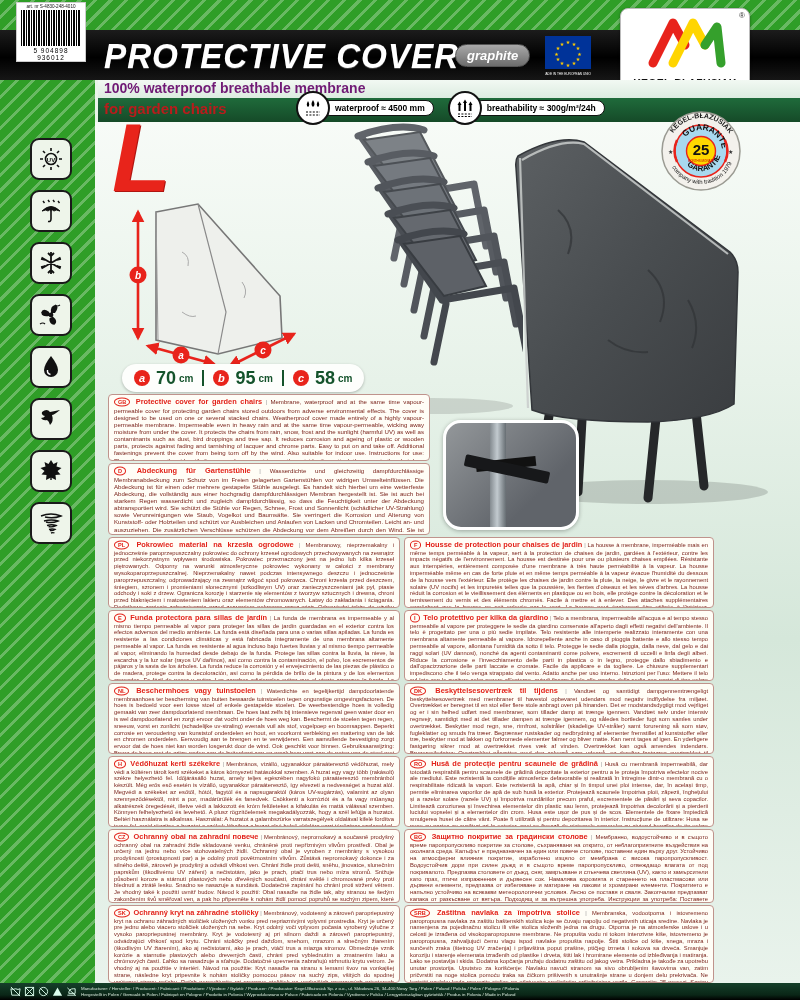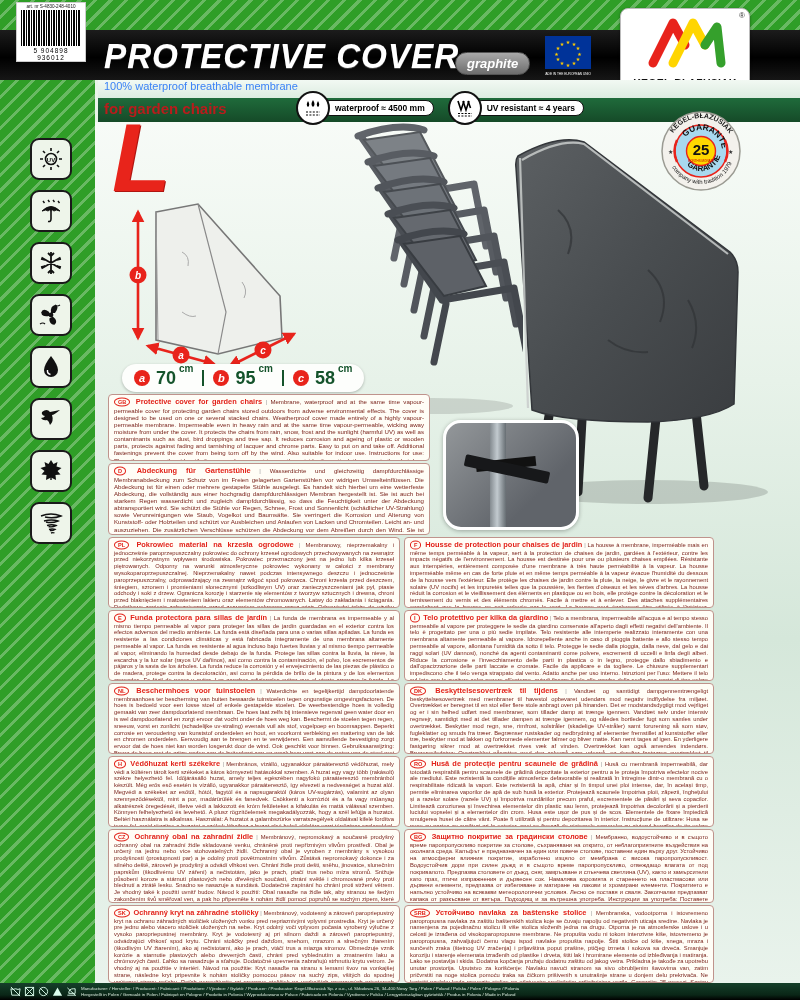--- a/index.html
+++ b/index.html
@@ -4,48 +4,48 @@
 <style>
   html,body{margin:0;padding:0;}
   body{font-family:"Liberation Sans",sans-serif;background:#fff;}
   .page{position:relative;width:800px;height:1000px;overflow:hidden;background:#fff;}
   .abs{position:absolute;}
   .stripes{background:#2f9e27;background-image:repeating-linear-gradient(135deg,rgba(255,255,255,.28) 0 3px,rgba(255,255,255,0) 3px 11px);}
   
   .top-band{left:0;top:0;width:800px;height:30px;}
   .black-band{left:0;top:30px;width:800px;height:50px;background:linear-gradient(180deg,#1c1c1c,#000 55%,#161616);}
   .title{left:104px;top:36px;color:#fff;font-weight:900;font-style:italic;font-size:35px;letter-spacing:1px;transform:scaleX(.95);transform-origin:left;text-shadow:0 1px 0 #444;}
-  .graphite-pill{left:455px;top:52px;background:linear-gradient(180deg,#a9a9a9,#6d6d6d);color:#fff;font-style:italic;font-weight:700;font-size:13px;padding:3px 11px;border-radius:13px;border:1px solid #555;}
+  .graphite-pill{left:455px;top:44px;background:linear-gradient(180deg,#a9a9a9,#6d6d6d);color:#fff;font-style:italic;font-weight:700;font-size:13px;padding:3px 11px;border-radius:13px;border:1px solid #555;}
   .eu{left:545px;top:36px;width:46px;height:42px;}
   .logo-card{left:620px;top:8px;width:128px;height:88px;background:#fff;border:1px solid #bbb;border-radius:8px;box-shadow:0 1px 3px rgba(0,0,0,.4);text-align:center;}
   .logo-brand{font-size:10.5px;font-weight:900;color:#111;letter-spacing:.2px;margin-top:2px;}
   .logo-reg{position:absolute;right:4px;top:2px;font-size:8px;color:#333;}
   .barcode-card{left:16px;top:2px;width:64px;height:56px;background:#fff;border:1px solid #ccc;padding:1px 2px;z-index:5;}
   .artnr{font-size:4.6px;color:#111;text-align:center;}
   .bars{height:36px;margin:1px 2px;background:repeating-linear-gradient(90deg,#000 0 1px,#fff 1px 2px,#000 2px 4px,#fff 4px 5px);}
   .bars-num{font-size:6.5px;color:#000;text-align:center;letter-spacing:1px;}
   .membrane-band{left:0;top:80px;width:800px;height:18px;background:linear-gradient(180deg,#f2f9f3,#dcece0);}
-  .membrane-text{left:104px;top:80px;font-size:11px;font-weight:400;color:#3b82f6;}
+  .membrane-text{left:104px;top:80px;font-size:14px;font-weight:700;color:#701a75;}
   .green-band{left:0;top:98px;width:800px;height:24px;background:linear-gradient(180deg,#1f6b3b,#154a28);}
   .for-chairs{left:104px;top:100px;color:#b91c1c;font-weight:800;font-size:15px;}
   .spec-row{left:296px;top:88px;width:470px;height:40px;display:flex;align-items:center;gap:14px;}
   .spec{display:flex;align-items:center;}
   .spec-circle{width:30px;height:30px;border-radius:50%;background:#fff;border:2px solid #111;display:flex;align-items:center;justify-content:center;z-index:2;}
   .spec-pill{margin-left:-8px;background:#fff;border:1.5px solid #111;border-radius:10px;font-size:8.5px;font-weight:700;color:#000;padding:2px 8px 2px 12px;white-space:nowrap;}
   
   .sidebar{left:0;top:80px;width:95px;height:906px;border-right:3px solid #eaf4ea;}
   .side-icon{left:30px;width:38px;height:38px;background:#eef5ea;border:2px solid #1a1a1a;border-radius:9px;display:flex;align-items:center;justify-content:center;}
   
   .main-bg{left:95px;top:122px;width:705px;height:861px;background:linear-gradient(180deg,#f7fbf7 0%,#e7f2e9 30%,#d5e7da 60%,#e9f3ec 100%);}
   .size-letter{left:112px;top:110px;font-size:96px;font-weight:900;font-style:italic;color:#e8241b;line-height:1;text-shadow:1px 1px 0 #b01510;}
   .cat-pill{left:172px;top:160px;background:linear-gradient(180deg,#2a2a2a,#000);border:2px solid #9a9a9a;border-radius:14px;color:#f8f4d8;font-weight:800;font-style:italic;font-size:16px;padding:3px 16px;box-shadow:0 1px 2px rgba(0,0,0,.5);}
   .dims-pill{left:122px;top:364px;height:28px;background:#fdfefc;border-radius:15px;box-shadow:0 1px 3px rgba(0,0,0,.25);display:flex;align-items:center;padding:0 12px;gap:6px;}
   .dim-key{width:16px;height:16px;border-radius:50%;background:#e8241b;color:#fff;font-weight:800;font-style:italic;font-size:11px;display:flex;align-items:center;justify-content:center;}
   .dim-val{font-size:18px;font-weight:800;color:#14532b;line-height:1;text-align:right;}
-  .dim-unit{font-size:10px;font-weight:700;color:#14532b;margin-left:-3px;align-self:flex-end;padding-bottom:18px;}
+  .dim-unit{font-size:10px;font-weight:700;color:#14532b;margin-left:-3px;align-self:flex-end;padding-bottom:8px;}
   .dim-sep{width:2px;height:16px;background:#14532b;margin:0 3px;}
   .velcro-inset{left:443px;top:420px;width:130px;height:104px;border-radius:18px;border:3px solid #fff;background:linear-gradient(135deg,#93979a,#60646a 70%);box-shadow:0 1px 4px rgba(0,0,0,.3);overflow:hidden;}
   .velcro-bar{position:absolute;left:44px;top:0;width:16px;height:104px;background:linear-gradient(90deg,#7e8florida 0,#b9c1c6 40%,#6c7378);background:linear-gradient(90deg,#848b90,#c2cacf 45%,#666d72);}
   .velcro-strap{position:absolute;left:18px;top:40px;width:86px;height:12px;background:#17181a;transform:rotate(12deg);border-radius:2px;}
   .velcro-strap2{position:absolute;left:30px;top:36px;width:60px;height:10px;background:#111;transform:rotate(-6deg);}
   
   .lang-block{background:#fffdf6;border:1px solid #bf938c;border-radius:4px;padding:3px 5px;box-sizing:border-box;overflow:hidden;color:#7a241c;font-size:5.8px;line-height:1.17;text-align:justify;}
   .lang-block.big{font-size:6.1px;}
   .lang-code{display:inline-block;border:1px solid #e2231a;border-radius:50%;color:#e2231a;font-weight:800;font-size:5.6px;padding:0 3px;margin-right:2px;transform:translateY(-.5px);}
   .lang-title{color:#e2231a;font-weight:800;font-size:7.4px;}
@@ -120,29 +120,32 @@
               <path d="M16,4 q2.5,4 0,6 q-2.5,-2 0,-6z"></path>
             </g>
             <path d="M4,15 h14 M4,18 h14" stroke="#000" stroke-width="1.2" stroke-dasharray="2 1.4"></path>
           </svg>
       </div>
       <div class="spec-pill">waterproof ≈ 4500 mm</div>
     </div>
     <div class="spec">
       <div class="spec-circle">
         <svg width="22" height="22" viewBox="0 0 22 22">
-            <g stroke="#000" stroke-width="1.6" fill="none">
-              <path d="M4,4 l3,9 l3,-9"></path>
-              <path d="M9,4 l3,9 l3,-9"></path>
-              <path d="M14,4 l2.5,7"></path>
+            <g stroke="#000" stroke-width="2" fill="#000">
+              <path d="M5.5,14 V7"></path>
+              <path d="M11,14 V5"></path>
+              <path d="M16.5,14 V7"></path>
+              <path d="M5.5,4.5 l-2,3.5 h4z" stroke-width="0"></path>
+              <path d="M11,2.5 l-2,3.5 h4z" stroke-width="0"></path>
+              <path d="M16.5,4.5 l-2,3.5 h4z" stroke-width="0"></path>
             </g>
-            <path d="M4,16.5 h14 M4,19 h14" stroke="#000" stroke-width="1.2" stroke-dasharray="2 1.4"></path>
+            <path d="M4,17 h14 M4,19.5 h14" stroke="#000" stroke-width="1.2" stroke-dasharray="2 1.4"></path>
           </svg>
       </div>
-      <div class="spec-pill">UV resistant ≈ 4 years</div>
+      <div class="spec-pill">breathability ≈ 300g/m²/24h</div>
     </div>
   </div>
 
   <div class="abs sidebar stripes"></div>
   <div class="abs side-icon" style="top:138px;">
     <svg width="26" height="26" viewBox="0 0 26 26">
         <g stroke="#111" stroke-width="1.6" fill="none">
           <circle cx="13" cy="13" r="5.5"></circle>
           <path d="M13,2 v3 M13,21 v3 M2,13 h3 M21,13 h3 M5,5 l2,2 M19,19 l2,2 M21,5 l-2,2 M7,19 l-2,2"></path>
         </g>
@@ -356,56 +359,56 @@
     <span class="lang-title">Funda protectora para sillas de jardín</span>
     <span class="lang-sep"> | </span><span class="lang-body">La funda de membrana es impermeable y al mismo tiempo permeable al vapor para proteger las sillas de jardín guardadas en el exterior contra los efectos adversos del medio ambiente. La funda está diseñada para una o varias sillas apiladas. La funda es resistente a las condiciones climáticas y está fabricada íntegramente de una membrana altamente permeable al vapor. La funda es resistente al agua incluso bajo fuertes lluvias y al mismo tiempo permeable al vapor, eliminando la humedad desde debajo de la funda. Protege las sillas contra la lluvia, la nieve, la escarcha y la luz solar (rayos UV dañinos), así como contra la contaminación, el polvo, los excrementos de pájaros y la savia de los árboles. La funda reduce la corrosión y el envejecimiento de las piezas de plástico o de madera, protege contra la decoloración, así como la pérdida de brillo de la pintura y de los elementos cromados. Es fácil de poner y quitar. Los ganchos adicionales evitan que el viento arranque la funda. La funda también es adecuada para su uso en interiores. Instrucciones de uso: Coloque la funda con el lado con costuras de color gris hacia fuera y luego fíjela a las patas de la silla usando las correas de velcro cosidas en la parte interior e inferior de la funda. No utilice la funda durante el transporte de la silla en portaequipajes exteriores del vehículo. Garantía: 25 meses. Composición del material de la funda: polipropileno (PP).</span>
   </div>
     <div class="abs lang-block" style="left: 404px; top: 610px; width: 310px; height: 71px;">
     <span class="lang-code">I</span>
     <span class="lang-title">Telo protettivo per kilka da giardino</span>
     <span class="lang-sep"> | </span><span class="lang-body">Telo a membrana, impermeabile all'acqua e al tempo stesso permeabile al vapore per proteggere le sedie da giardino conservate all'aperto dagli effetti negativi dell'ambiente. Il telo è progettato per una o più sedie impilate. Telo resistente alle intemperie realizzato interamente con una membrana altamente permeabile al vapore. Idrorepellente anche in caso di pioggia battente e allo stesso tempo permeabile al vapore, allontana l'umidità da sotto il telo. Protegge le sedie dalla pioggia, dalla neve, dal gelo e dai raggi solari (UV dannosi), nonché da agenti contaminanti come polvere, escrementi di uccelli e linfa degli alberi. Riduce la corrosione e l'invecchiamento delle parti in plastica o in legno, protegge dallo sbiadimento e dall'opacizzazione delle parti laccate e cromate. Facile da applicare e da togliere. Le chiusure supplementari impediscono che il telo venga strappato dal vento. Adatto anche per uso interno. Istruzioni per l'uso: Mettere il telo sul lato con le cuciture color cenere all'esterno, quindi fissare il telo alle gambe della sedia con nastri di tipo velcro cuciti nella parte interna inferiore del telo. Non utilizzare il telo quando si trasportano le sedie su portapacchi esterni scoperti di veicoli. Garanzia: 25 mesi. Composizione del materiale: polipropilene (PP).</span>
   </div>
     <div class="abs lang-block" style="left: 108px; top: 683px; width: 292px; height: 71px;">
     <span class="lang-code">NL</span>
-    <span class="lang-title">Beschermhoes voor tuinstoelen</span>
+    <span class="lang-title">Beschermhoes vagy tuinstoelen</span>
     <span class="lang-sep"> | </span><span class="lang-body">Waterdichte en tegelijkertijd dampdoorlatende membraanhoes ter bescherming van buiten bewaarde tuinstoelen tegen ongunstige omgevingsfactoren. De hoes is bedoeld voor een losse stoel of enkele gestapelde stoelen. De weerbestendige hoes is volledig gemaakt van zeer dampdoorlatend membraan. De hoes laat zelfs bij intensieve regenval geen water door en is wel dampdoorlatend en zorgt ervoor dat vocht onder de hoes weg kan. Beschermt de stoelen tegen regen, sneeuw, vorst en zonlicht (schadelijke uv-straling) evenals vuil als stof, vogelpoep en boomsappen. Beperkt corrosie en veroudering van kunststof onderdelen en hout, en voorkomt verbleking en mattering van de lak en chromen onderdelen. Eenvoudig aan te brengen en te verwijderen. Een aanvullende bevestiging zorgt ervoor dat de hoes niet kan worden losgerukt door de wind. Ook geschikt voor binnen. Gebruiksaanwijzing: Breng de hoes met de grijze naden aan de buitenkant aan en maak hem vast aan de poten van de stoel met het klittenband onderaan de binnenkant van de hoes. Gebruik de hoes niet tijdens het transport van de stoelen in open bagageruimten van voertuigen. Garantie: 25 maanden. Materiaal hoes: polypropyleen (PP).</span>
   </div>
     <div class="abs lang-block" style="left: 404px; top: 683px; width: 310px; height: 71px;">
     <span class="lang-code">DK</span>
     <span class="lang-title">Beskyttelsesovertræk til tijdens</span>
     <span class="lang-sep"> | </span><span class="lang-body">Vandtæt og samtidigt dampgennemtrængeligt beskyttelsesovertræk med membraner til havestol opbevaret udendørs mod negativ indflydelse fra miljøet. Overtrækket er beregnet til en stol eller flere stole anbragt oven på hinanden. Det er modstandsdygtigt mod vejrliget og er i sin helhed udført med membraner, som tillader damp at trænge igennem. Vandtæt selv under intensiv regnvejr, samtidigt med at det tillader dampen at trænge igennem, og således bortleder fugt som samles under overtrækket. Beskytter mod regn, sne, rimfrost, solstråler (skadelige UV-stråler) samt forurening så som støv, fugleklatter og smuds fra træer. Begrænser rustskader og nedbrydning af elementer fremstillet af kunststoffer eller træ, beskytter mod at lakken og forkromede elementer falmer og bliver matte. Kan nemt tages af igen. En yderligere fastgøring sikrer mod at overtrækket rives væk af vinden. Overtrækket kan også anvendes indendørs. Brugervejledning: Overtrækket påsættes med den askegrå søm udenpå, og derefter fastgøres overtrækket til stolens ben ved hjælp af velcroremmene påsyet i overtrækkets nederste indvendige side. Brug ikke overtrækket, når du transporterer stole på åbne lad i køretøjer. Garanti: 25 måneder. Sammensætningen af overtrækkets materiale: polypropylen (PP).</span>
   </div>
     <div class="abs lang-block" style="left: 108px; top: 756px; width: 292px; height: 71px;">
     <span class="lang-code">H</span>
     <span class="lang-title">Védőhuzat kerti székekre</span>
     <span class="lang-sep"> | </span><span class="lang-body">Membrános, vízálló, ugyanakkor páraáteresztő védőhuzat, mely védi a kültéren tárolt kerti székeket a káros környezeti hatásokkal szemben. A huzat egy vagy több (rakásolt) székre helyezhető fel. Időjárásálló huzat, amely teljes egészében nagyfokú páraáteresztő membránból készült. Még erős eső esetén is vízálló, ugyanakkor páraáteresztő, így elvezeti a nedvességet a huzat alól. Megvédi a székeket az esőtől, hótól, fagytól és a napsugaraktól (káros UV-sugárzás), valamint az olyan szennyeződésektől, mint a por, madárürülék és fanedvek. Csökkenti a korróziót és a fa vagy műanyag alkatrészek öregedését, illetve védi a lakkozott és króm felületeket a kifakulás és mattá válással szemben. Könnyen felhelyezhető és levehető. A plusz rögzítőelemek megakadályozzák, hogy a szél lefújja a huzatot. Beltéri használatra is alkalmas. Használat: A huzatot a galambszürke varratszegélyek oldalával kifelé fordítva tegye fel, majd rögzítse a huzatot a székek lábaihoz a huzat alsó belső oldalára varrt tépőzáras szalagokkal. Ne használja a huzatot, ha a székeket a jármű külső csomagtartóján szállítja. Jótállási idő: 25 hónap. A huzat anyaga: polipropilén (PP).</span>
   </div>
     <div class="abs lang-block" style="left: 404px; top: 756px; width: 310px; height: 71px;">
     <span class="lang-code">RO</span>
     <span class="lang-title">Husă de protecție pentru scaunele de grădină</span>
     <span class="lang-sep"> | </span><span class="lang-body">Husă cu membrană impermeabilă, dar totodată respirabilă pentru scaunele de grădină depozitate la exterior pentru a le proteja împotriva efectelor nocive ale mediului. Este rezistentă la condițiile atmosferice defavorabile și realizată în întregime dintr-o membrană cu o respirabilitate ridicată la vapori. Este rezistentă la apă, chiar și în timpul unei ploi intense, dar, în același timp, permite eliminarea vaporilor de apă de sub husă la exterior. Protejează scaunele împotriva ploii, zăpezii, înghețului și a razelor solare (razele UV) și împotriva murdăriilor precum praful, excrementele de păsări și seva copacilor. Limitează coroziunea și învechirea elementelor din plastic sau lemn, protejează împotriva decolorării și a pierderii luciului vopselei și a elementelor din crom. Husa este ușor de pus și de scos. Elementele de fixare împiedică smulgerea husei de către vânt. Poate fi utilizată și pentru depozitarea în interior. Instrucțiune de utilizare: Husa se pune cu partea cu cusături gri la exterior, apoi se fixează de picioarele scaunelor cu ajutorul benzilor de tip velcro cusute în partea inferioară pe interiorul husei. Nu utilizați husa în timpul transportului scaunelor pe portbagajele exterioare descoperite ale vehiculelor. Garanție: 25 de luni. Componența materialului husei: polipropilenă (PP).</span>
   </div>
     <div class="abs lang-block" style="left: 108px; top: 829px; width: 292px; height: 74px;">
     <span class="lang-code">CZ</span>
-    <span class="lang-title">Ochranný obal na zahradní židle</span>
+    <span class="lang-title">Ochranný obal na zahradní повече</span>
     <span class="lang-sep"> | </span><span class="lang-body">Membránový, nepromokavý a současně prodyšný ochranný obal na zahradní židle skladované venku, chráněné proti nepříznivým vlivům prostředí. Obal je určený na jednu nebo více stohovatelných židlí. Ochranný obal je vyroben z membrány s vysokou prodyšností (prostupností par) a je odolný proti povětrnostním vlivům. Zůstává nepromokavý dokonce i za silného deště, zároveň je prodyšný a odvádí vlhkost ven. Chrání židle proti dešti, sněhu, jinovatce, slunečním paprskům (škodlivému UV záření) a nečistotám, jako je prach, ptačí trus nebo míza stromů. Snižuje působení koroze a stárnutí plastových nebo dřevěných součástí, chrání světlé i chromované prvky proti blednutí a ztrátě lesku. Snadno se nasazuje a sundává. Dodatečné zapínání ho chrání proti stržení větrem. Je vhodný také k použití uvnitř budov. Návod k použití: Obal nasaďte na židle tak, aby stranou se šedým zakončením švů směřoval ven, a pak ho připevněte k nohám židlí pomocí popruhů se suchým zipem, které jsou všité v dolní části obalu na jeho vnitřní straně. Ochranný obal nepoužívejte při přepravě židlí na nekrytých korbách vozidel. Záruka: 25 měsíců. Složení výrobku: polypropylen (PP).</span>
   </div>
     <div class="abs lang-block" style="left: 404px; top: 829px; width: 310px; height: 74px;">
     <span class="lang-code">BG</span>
     <span class="lang-title">Защитно покритие за градински столове</span>
     <span class="lang-sep"> | </span><span class="lang-body">Мембранно, водоустойчиво и в същото време паропропускливо покритие за столове, съхранявани на открито, от неблагоприятните въздействия на околната среда. Калъфът е предназначен за един или повече столове, поставени един върху друг. Устойчиво на атмосферни влияния покритие, изработено изцяло от мембрана с висока паропропускливост. Водоустойчив дори при силен дъжд и в същото време паропропускливо, отвеждащо влагата от под покривалото. Предпазва столовете от дъжд, сняг, замръзване и слънчева светлина (UV), както и замърсители като прах, птичи изпражнения и дървесен сок. Намалява корозията и стареенето на пластмасови или дървени елементи, предпазва от избеляване и матиране на лакови и хромирани елементи. Покритието е напълно устойчиво на всякакви метеорологични условия. Лесно се поставя и сваля. Закопчалки предпазват капака от разкъсване от вятъра. Подходящ и за вътрешна употреба. Инструкции за употреба: Поставете калъфа със страната със сиви шевове навън и след това прикрепете калъфа към краката на стола с помощта на велкро ленти, зашити в долната, вътрешна страна на калъфа. Не използвайте покривалото, когато транспортирате столове върху отворените багажници на външни превозни средства. Гаранция: 25 месеца. Състав на покриващия материал: полипропилен (PP).</span>
   </div>
     <div class="abs lang-block" style="left: 108px; top: 905px; width: 292px; height: 78px;">
     <span class="lang-code">SK</span>
     <span class="lang-title">Ochranný kryt na záhradné stoličky</span>
     <span class="lang-sep"> | </span><span class="lang-body">Membránový, vodotesný a zároveň paropriepustný kryt na ochranu záhradných stoličiek uložených vonku pred nepriaznivými vplyvmi prostredia. Kryt je určený pre jednu alebo viacero stoličiek uložených na sebe. Kryt odolný voči vplyvom počasia vyrobený výlučne z vysoko paropriepustnej membrány. Kryt je vodotesný aj pri silnom daždi a zároveň paropriepustný, odvádzajúci vlhkosť spod krytu. Chráni stoličky pred dažďom, snehom, mrazom a slnečným žiarením (škodlivým UV žiarením), ako aj nečistotami, ako je prach, vtáčí trus a miazga stromov. Obmedzuje vznik korózie a starnutie plastových alebo drevených častí, chráni pred vyblednutím a zmatnením laku a chrómových častí. Ľahko sa nasadzuje a sťahuje. Dodatočné upevnenia zabraňujú strhnutiu krytu vetrom. Je vhodný aj na použitie v interiéri. Návod na použitie: Kryt nasaďte na stranu s lemami švov na vonkajšej strane, následne kryt pripevnite k nohám stoličky pomocou pásov na suchý zips, všitých do spodnej vnútornej strany poťahu. Poťah nepoužívajte pri preprave stoličiek na vonkajších prepravných priestoroch vozidla. Záruka: 25 mesiacov. Materiálové zloženie krytu: polypropylén (PP).</span>
   </div>
     <div class="abs lang-block" style="left: 404px; top: 905px; width: 310px; height: 78px;">
     <span class="lang-code">SRB</span>
-    <span class="lang-title">Устойчиво navlaka za baštenske stolice</span>
+    <span class="lang-title">Zaštitna navlaka za împotriva stolice</span>
     <span class="lang-sep"> | </span><span class="lang-body">Membranska, vodootporna i istovremeno paropropusna navlaka za zaštitu baštenskih stolica koje se čuvaju napolju od negativnih uticaja sredine. Navlaka je namenjena za pojedinačnu stolicu ili više stolica složenih jedna na drugu. Otporna je na atmosferske uslove i u celosti je izrađena od visokoparopropusne membrane. Ne propušta vodu ni tokom intenzivne kiše, istovremeno je paropropusna, zahvaljujući čemu vlagu ispod navlake propušta napolje. Štiti stolice od kiše, snega, mraza i sunčevih zraka (štetnog UV zračenja) i prljavština poput prašine, ptičjeg izmeta i sokova sa drveća. Smanjuje koroziju i starenje elemenata izrađenih od plastike i drveta, štiti lak i hromirane elemente od izbleđivanja i matiranja. Lako se postavlja i skida. Dodatna kopčanja pružaju dodatnu zaštitu od jakog vetra. Prikladna je takođe za upotrebu unutar prostorija. Uputstvo za korišćenje: Navlaku navući stranom sa sivo obrubljenim šavovima van, zatim pričvrstiti na noge stolica pomoću traka sa čičkom prišivenih s unutrašnje strane u donjem delu prekrivača. Ne koristiti navlaku kada prevozite stolice na otkrivenim spoljašnjim prtljažnicima vozila. Garancija: 25 meseci. Sastav materijala navlake: polipropilen (PP).</span>
   </div>
     <div class="abs footer">
     <div class="care-icons">
       <svg width="11" height="11" viewBox="0 0 12 12">
           <path d="M1,3 q2,1.5 5,0 q3,1.5 5,0 L10,10 H2z" fill="none" stroke="#dfe" stroke-width="1"></path>
           <path d="M1,1 L11,11" stroke="#dfe" stroke-width="1"></path>
         </svg>
       <svg width="11" height="11" viewBox="0 0 12 12">
           <rect x="1.5" y="1.5" width="9" height="9" fill="none" stroke="#dfe" stroke-width="1"></rect>

